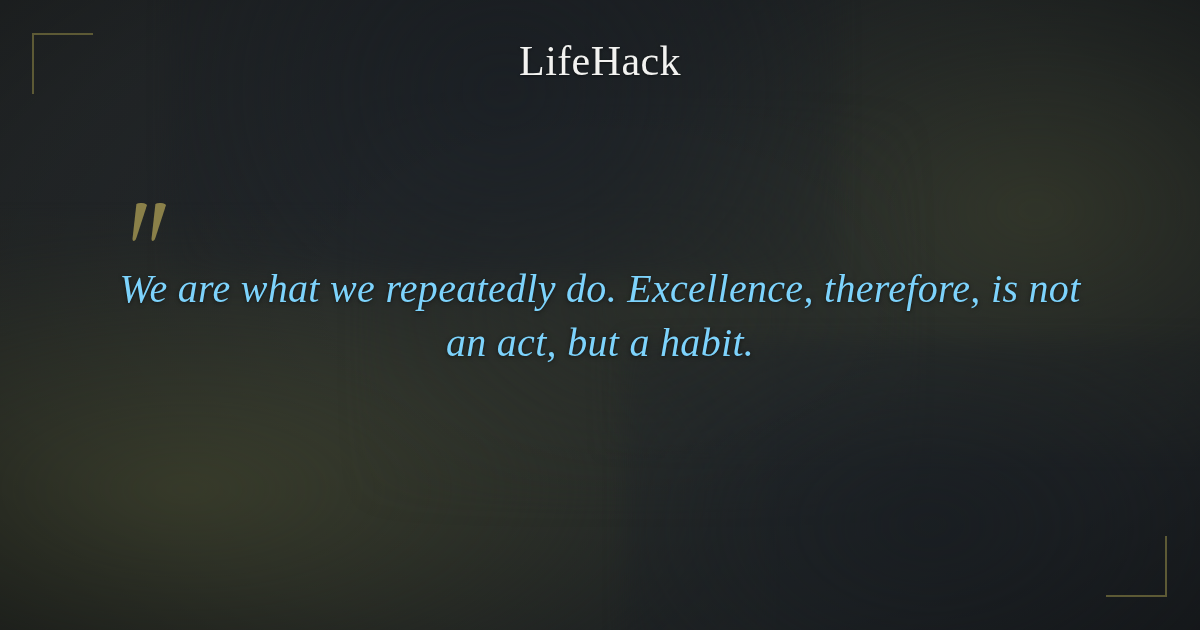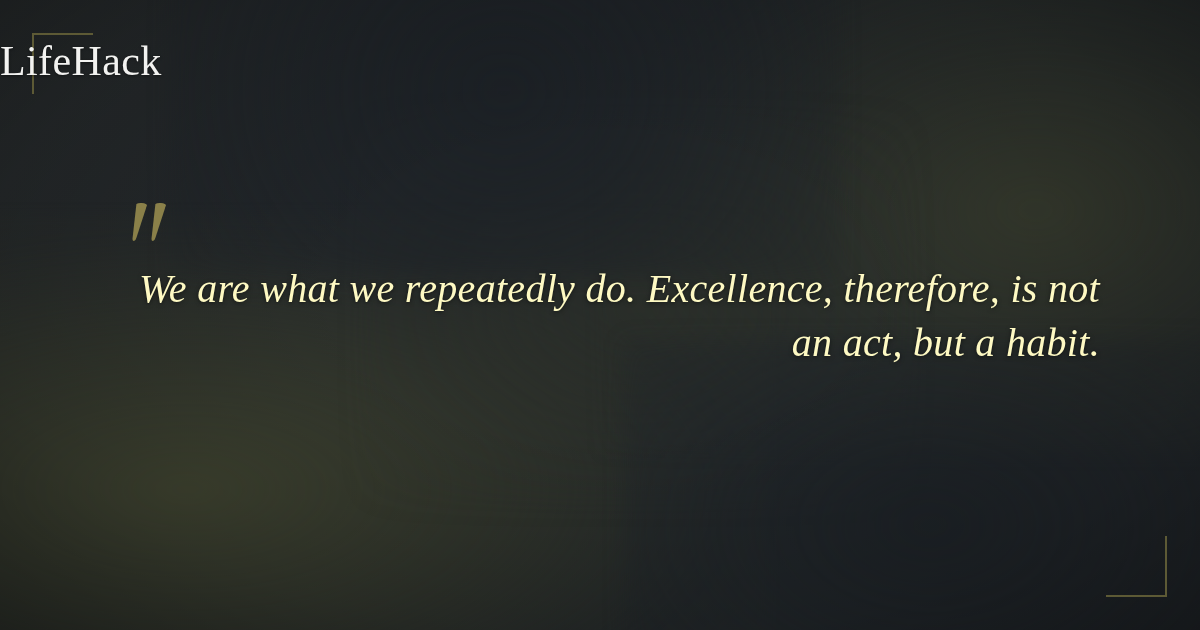--- a/index.html
+++ b/index.html
@@ -120,20 +120,21 @@
     border-bottom: 2px solid #5d5a35;
     border-right: 2px solid #5d5a35;
   }
 
   
   .logo {
     position: absolute;
     left: 0;
     top: 38px;
     width: 1200px;
+    text-align: center;
     font-family: "Liberation Serif", "DejaVu Serif", serif;
     font-size: 42px;
     line-height: 46px;
     font-weight: 400;
     letter-spacing: 0.4px;
     color: #f2f2f0;
     text-shadow: 0 1px 3px rgba(0,0,0,0.45);
   }
 
   
@@ -165,24 +166,23 @@
     width: 1000px;
     text-align: center;
   }
   .quote-text {
     font-family: "Liberation Serif", "DejaVu Serif", serif;
     font-style: italic;
     font-weight: 400;
     font-size: 40px;
     line-height: 54px;
     letter-spacing: 0.3px;
-    color: #fef9c3;
+    color: #7dd3fc;
     text-shadow: 0 1px 4px rgba(0,0,0,0.5);
     margin: 0;
-    text-align: right;
   }
 </style>
 </head>
 <body>
 
 <div id="card">
 
   <div class="bg-base"></div>
   <div class="bg-olive-left"></div>
   <div class="bg-olive-right"></div>

